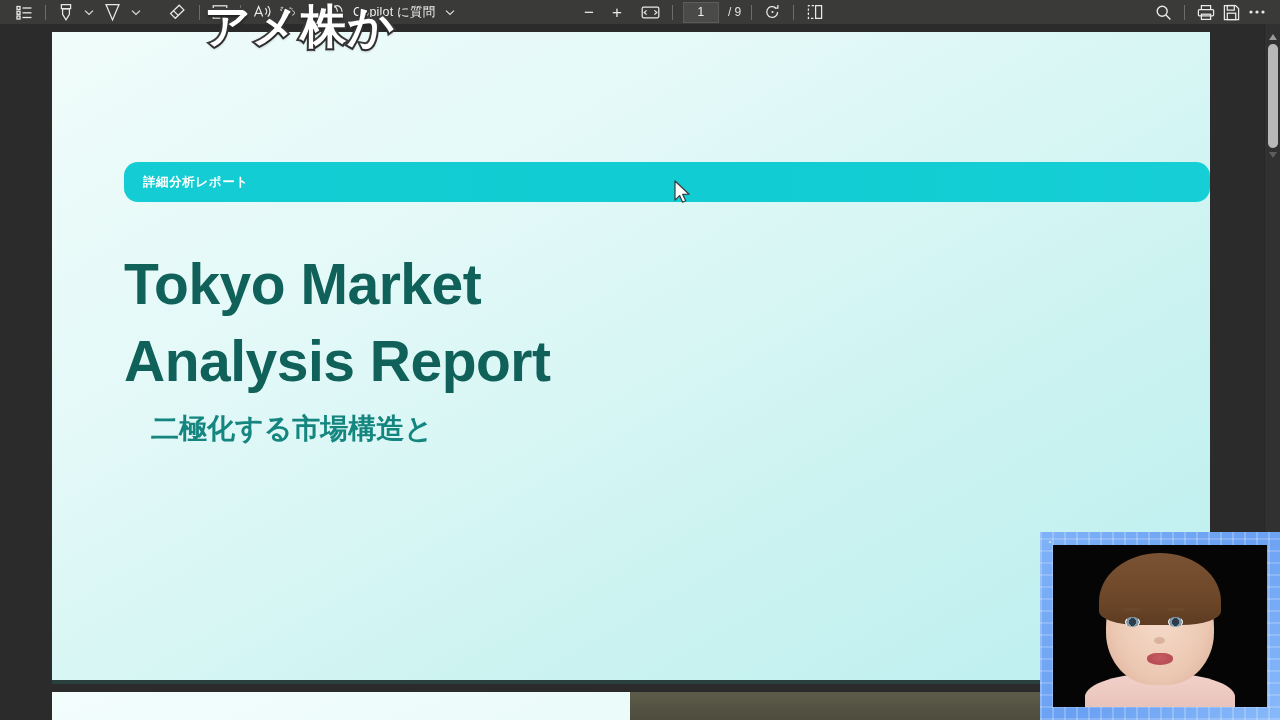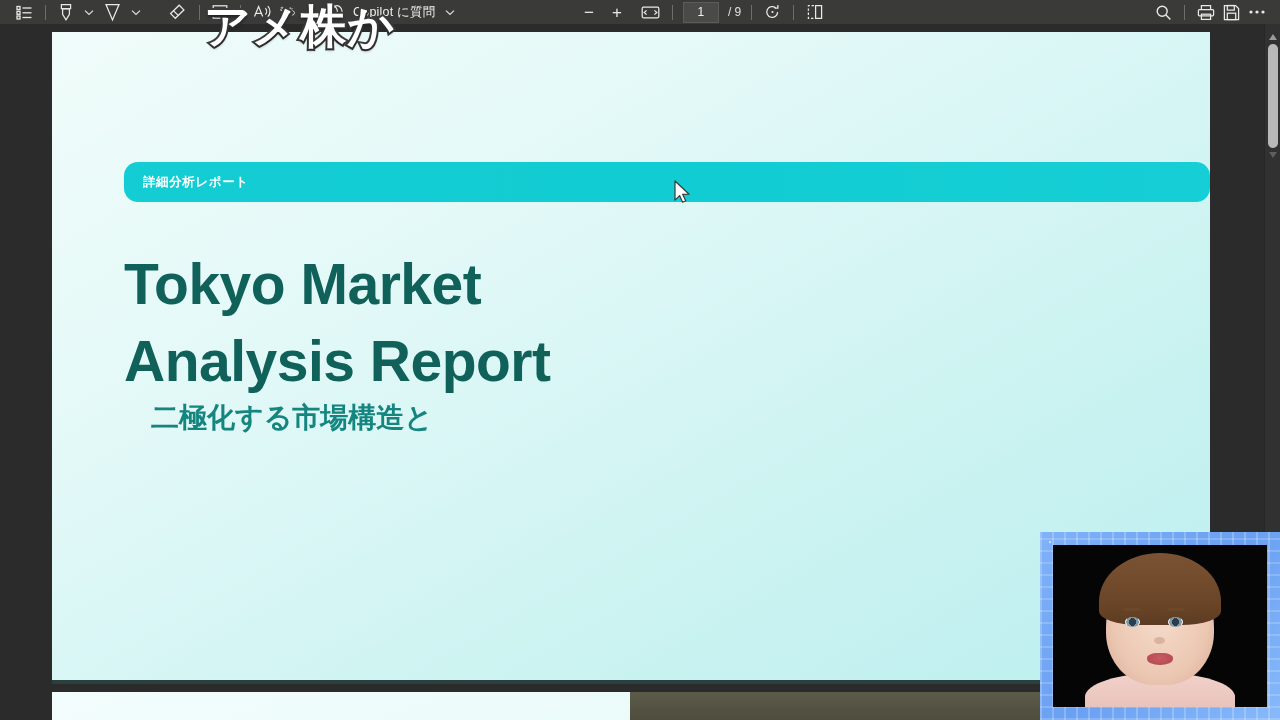--- a/index.html
+++ b/index.html
@@ -83,21 +83,21 @@
 
   .doctitle {
     position: absolute; left: 72px; top: 182px;
     width: 700px;
     color: #10615a;
     font-size: 57px; font-weight: bold;
     line-height: 77px; letter-spacing: -0.5px; margin-top: 32px;
   }
 
   .subwrap {
-    position: absolute; left: 71px; top: 356px;
+    position: absolute; left: 71px; top: 367px;
     display: flex; align-items: center;
   }
   .accentbar { width: 6px; background: #2ac9cd; flex: none; }
   .subtext {
     padding-left: 22px;
     color: #14857f;
     font-size: 28px; font-weight: bold;
     line-height: 60px;
     white-space: nowrap;
   }

